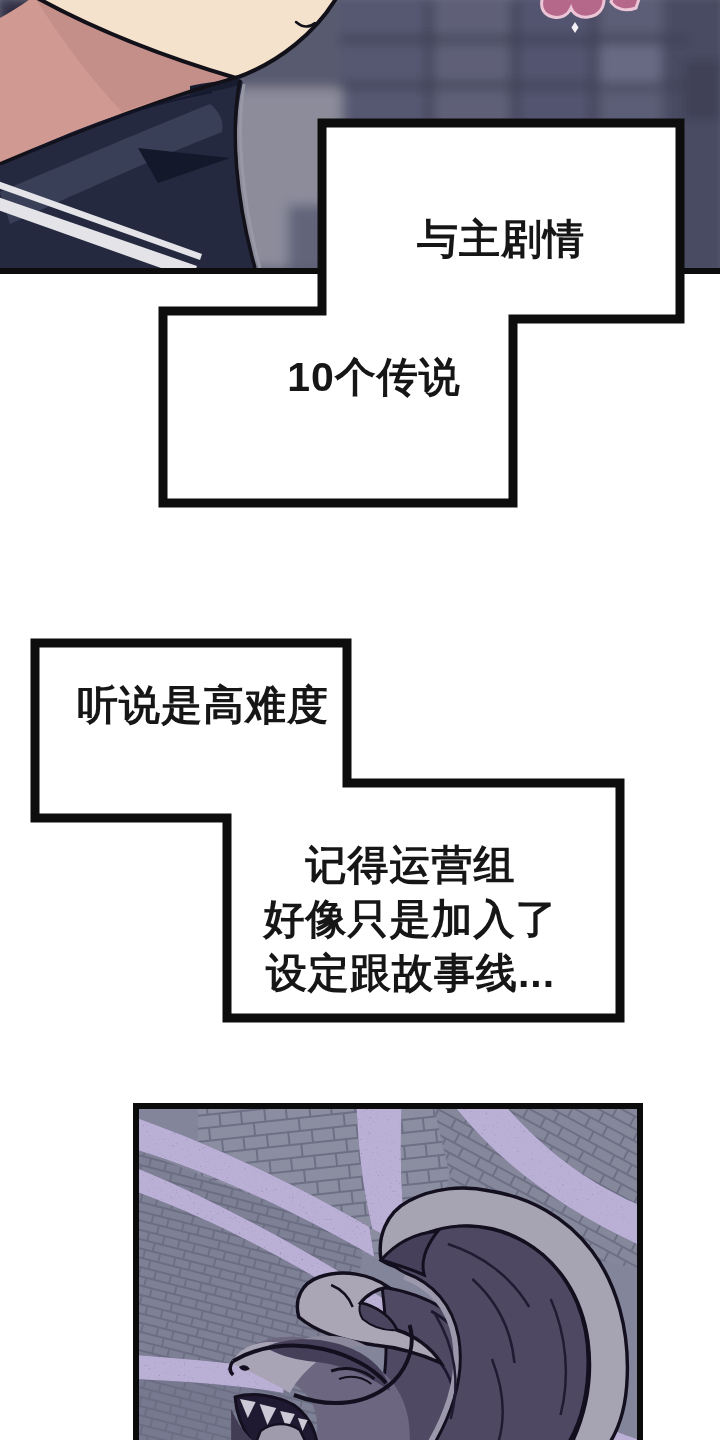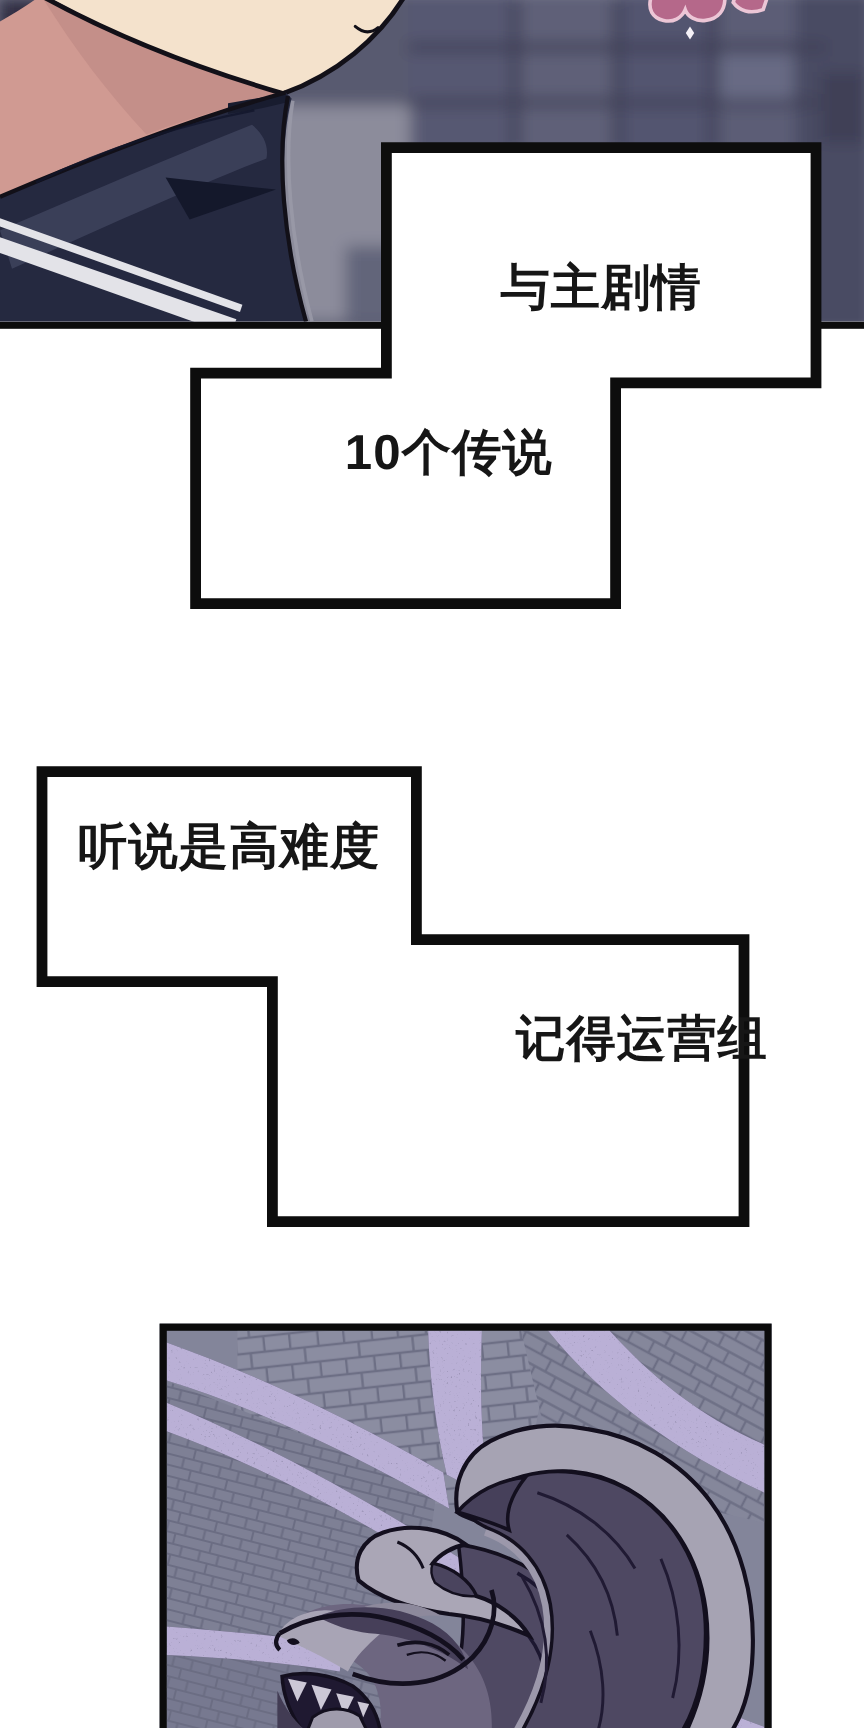--- a/index.html
+++ b/index.html
@@ -11,22 +11,22 @@
   .panel-top{left:0;top:0;width:720px;height:268px;border-bottom:6px solid #0c0c0c;box-sizing:content-box;}
   .panel-gargoyle{left:133px;top:1103px;width:510px;height:347px;border:6px solid #0b0b0b;box-sizing:border-box;background:#83859a;}
   .bubble-layer{position:absolute;left:0;top:0;width:720px;height:1440px;pointer-events:none;}
   .bubble-text{
     position:absolute;text-align:center;color:#161616;font-weight:700;
     font-size:41px;line-height:54px;letter-spacing:1px;white-space:nowrap;
   }
   .bubble-text span{display:block;}
   .bt1{left:317px;top:166px;width:368px;margin-top:46px;}
   .bt2{left:158px;top:350px;width:432px;}
-  .bt3{left:30px;top:678px;width:322px;}
-  .bt4{left:237px;top:838px;width:403px;text-align:right;}
+  .bt3{left:30px;top:678px;width:322px;padding-left:12px;}
+  .bt4{left:209px;top:838px;width:403px;}
 </style>
 </head>
 <body>
 
 <div class="page">
 
   <div class="panel panel-top">
     <svg width="720" height="268" viewBox="0 0 720 268">
       <defs>
         <filter id="blur1" x="-10%" y="-10%" width="120%" height="120%">
@@ -192,15 +192,17 @@
     <span>与主剧情</span>
   </div>
   <div class="bubble-text bt2">
     <span>10个传说</span>
   </div>
   <div class="bubble-text bt3">
     <span>听说是高难度</span>
   </div>
   <div class="bubble-text bt4">
     <span>记得运营组</span>
+    <span>好像只是加入了</span>
+    <span>设定跟故事线...</span>
   </div>
 
 </div>
 
 </body></html>

